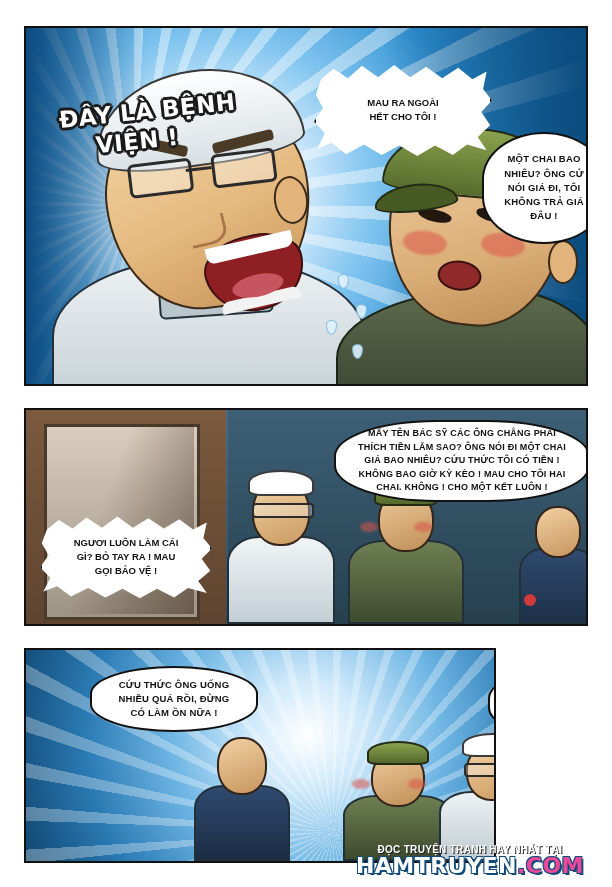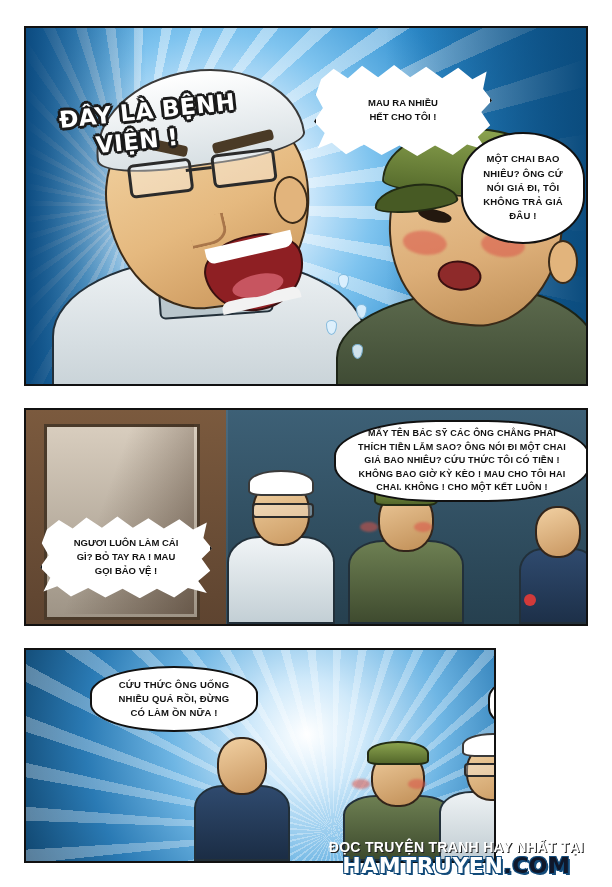--- a/index.html
+++ b/index.html
@@ -429,35 +429,35 @@
 
   
   #watermark {
     position: absolute;
     right: 28px;
     bottom: 10px;
     text-align: center;
     color: #ffffff;
   }
   #wm-top {
-    font-size: 14px;
+    font-size: 10px;
     font-weight: 700;
     letter-spacing: .3px;
     text-shadow: 1px 1px 0 #222;
   }
   #wm-main {
     font-family: "DejaVu Sans", sans-serif;
     font-size: 22px;
     font-weight: 700;
     letter-spacing: .5px;
     line-height: 1;
     text-shadow:
       2px 2px 0 #134b7a, -1px -1px 0 #134b7a, 1px -1px 0 #134b7a, -1px 1px 0 #134b7a;
   }
-  #wm-main .dot { color: #0f172a; }
+  #wm-main .dot { color: #ec4899; }
 </style>
 </head>
 <body>
 
 <div class="page">
 
   <div class="panel" id="panel1">
     <div class="rays"></div>
     <div class="p1-dark-left"></div>
     <div class="p1-dark-right"></div>
@@ -503,25 +503,25 @@
     <div class="sweat" style="left:300px; top:292px;"></div>
     <div class="sweat" style="left:326px; top:316px;"></div>
 
     <div id="title">
       <span class="line1">ĐÂY LÀ BỆNH</span>
       <span class="line2">VIỆN !</span>
     </div>
 
     <div class="spike-balloon" style="left:288px; top:34px; width:178px; height:96px;">
       <div class="shape"></div>
-      <div class="txt">MAU RA NHIỀU
+      <div class="txt">MAU RA NGOÀI
 HẾT CHO TÔI !</div>
     </div>
 
-    <div class="balloon" style="left:435px; top:104px; width:124px; height:112px;">
+    <div class="balloon" style="left:456px; top:104px; width:124px; height:112px;">
       <div class="txt">MỘT CHAI BAO
 NHIÊU? ÔNG CỨ
 NÓI GIÁ ĐI, TÔI
 KHÔNG TRẢ GIÁ
 ĐÂU !</div>
     </div>
   </div>
 
   <div class="panel" id="panel2">
     <div class="p2-bg-panels"></div>

